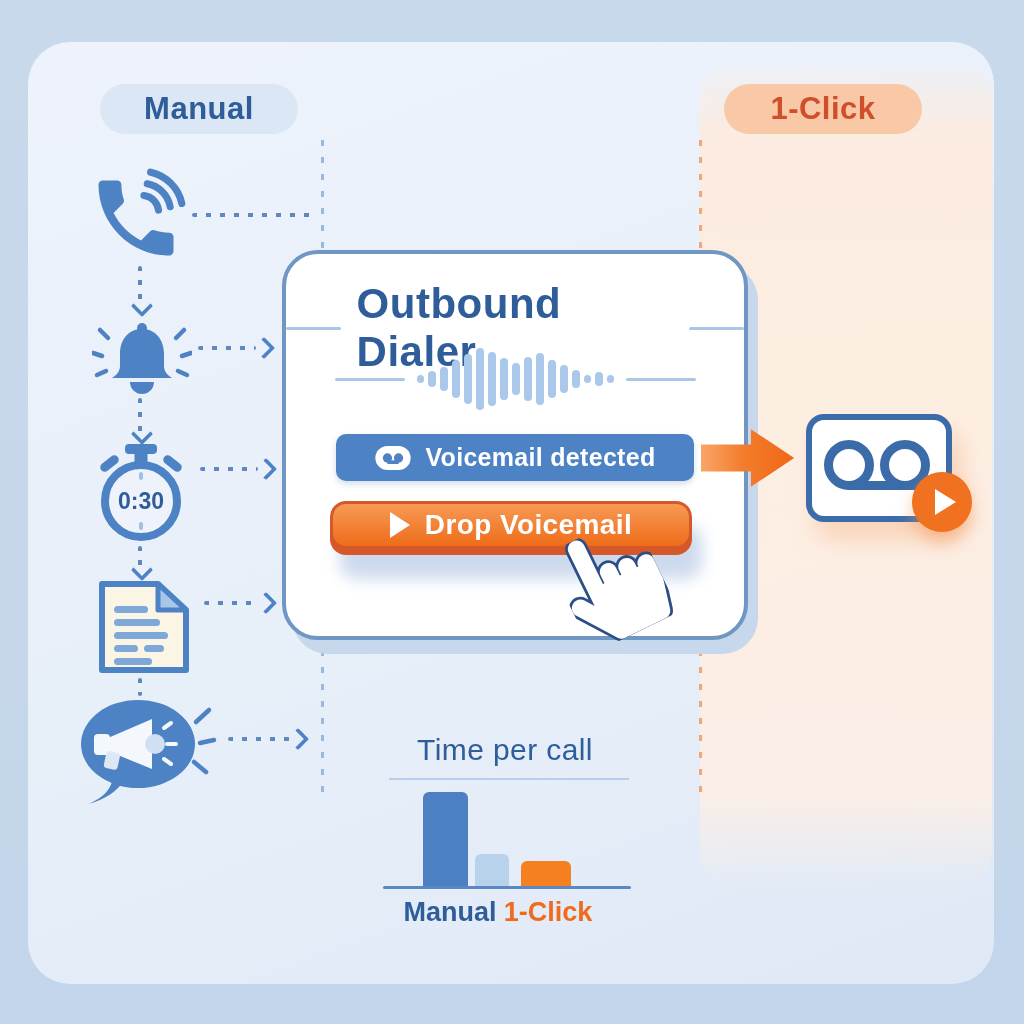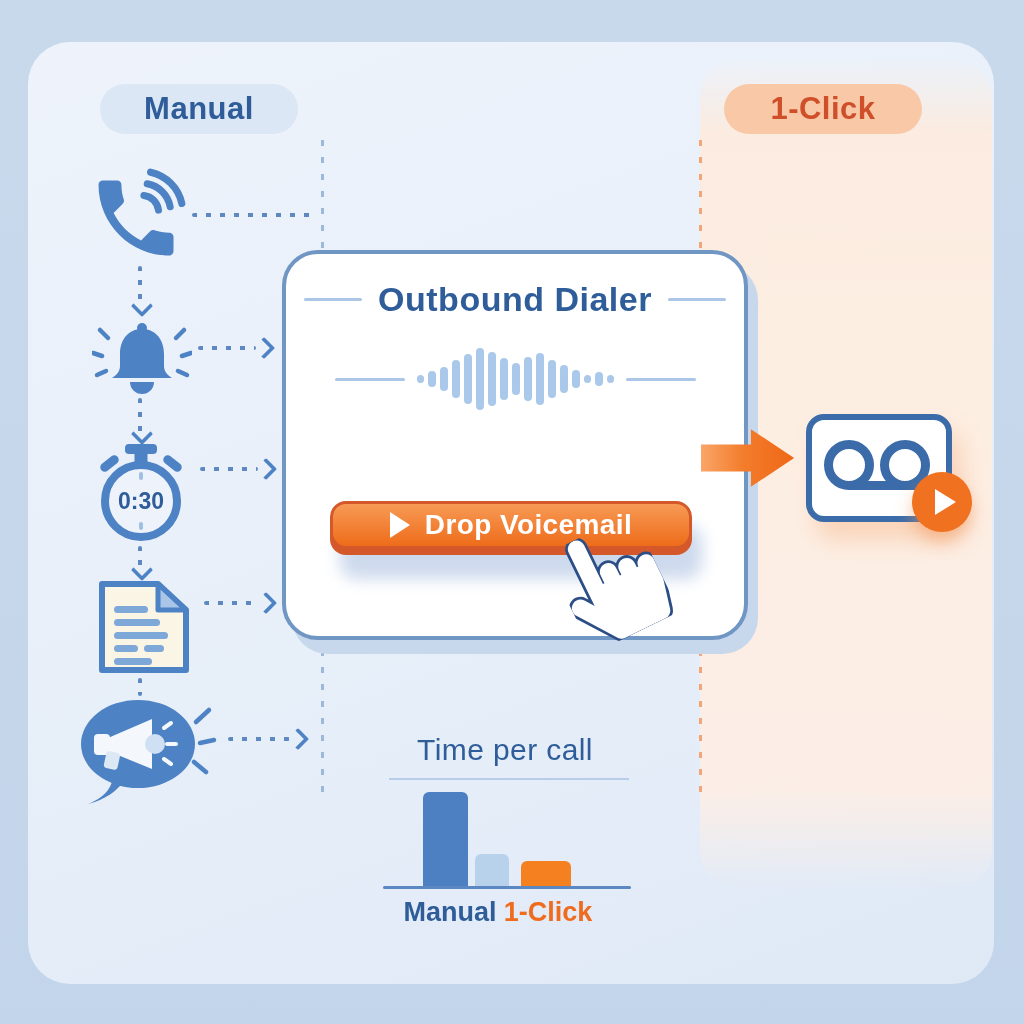--- a/index.html
+++ b/index.html
@@ -37,21 +37,21 @@
   .sw-ring{position:absolute;left:7px;top:17px;width:80px;height:80px;box-sizing:border-box;border:8px solid var(--accent-blue,#4d82c4);
     border-radius:50%;background:#eef3fb;display:flex;align-items:center;justify-content:center;}
   .sw-ring::before{content:"";position:absolute;top:3px;left:50%;transform:translateX(-50%);width:4px;height:8px;background:#9fc0e4;border-radius:2px;}
   .sw-ring::after{content:"";position:absolute;bottom:3px;left:50%;transform:translateX(-50%);width:4px;height:8px;background:#9fc0e4;border-radius:2px;}
   .sw-time{font-size:23px;font-weight:bold;color:var(--deep-blue,#2e5d9a);}
   
   .card{position:absolute;left:282px;top:250px;width:466px;height:390px;background:#fff;box-sizing:border-box;
     border:4px solid #7096c4;border-radius:36px;z-index:5;box-shadow:10px 14px 0 #c7d7ec;}
   .card-title-row{position:absolute;left:0;top:26px;width:100%;display:flex;align-items:center;justify-content:center;gap:16px;}
   .title-dash{width:58px;height:3px;background:#abc6e6;border-radius:2px;}
-  .card-title{font-size:34px;font-weight:bold;color:var(--deep-blue,#2e5d9a);letter-spacing:.5px;}
+  .card-title{font-size:42px;font-weight:bold;color:var(--deep-blue,#2e5d9a);letter-spacing:.5px;}
   .wave-row{position:absolute;left:0;top:82px;width:100%;height:86px;display:flex;align-items:center;justify-content:center;}
   .wave-line{width:70px;height:3px;background:#abc6e6;border-radius:2px;margin:0 12px;}
   .waveform{display:flex;align-items:center;gap:4px;}
   .wf-bar{width:8px;border-radius:5px;background:var(--light-blue,#a9c8ea);}
   .banner{position:absolute;left:50px;top:180px;width:358px;height:47px;background:var(--accent-blue,#4d82c4);border-radius:10px;
     display:flex;align-items:center;justify-content:center;gap:13px;box-shadow:0 3px 6px rgba(80,120,180,.25);}
   .banner-label{color:#fff;font-size:25px;font-weight:bold;letter-spacing:.3px;}
   .drop-btn{position:absolute;left:44px;top:247px;width:362px;box-sizing:border-box;background:#d4582a;border-radius:16px;
     padding:3px 3px 9px 3px;border:none;cursor:pointer;box-shadow:10px 24px 16px rgba(130,160,210,.4);}
   .drop-btn-inner{height:42px;border-radius:13px;background:linear-gradient(180deg,#f79a55,#ee6c1a);
@@ -200,20 +200,29 @@
           <div class="wf-bar" style="height: 52px;"></div>
           <div class="wf-bar" style="height: 38px;"></div>
           <div class="wf-bar" style="height: 28px;"></div>
           <div class="wf-bar" style="height: 18px;"></div>
           <div class="wf-bar" style="height: 8px; width: 7px;"></div>
           <div class="wf-bar" style="height: 14px;"></div>
           <div class="wf-bar" style="height: 8px; width: 7px;"></div>
         </div>
       <span class="wave-line"></span>
     </div>
+    <div class="banner">
+      <svg width="38" height="26" viewBox="0 0 40 28">
+        <rect x="1" y="1" width="38" height="26" rx="13" fill="#ffffff"></rect>
+        <circle cx="14" cy="14" r="5" fill="#4d82c4"></circle>
+          <circle cx="26" cy="14" r="5" fill="#4d82c4"></circle>
+        <rect x="14" y="16.5" width="12" height="4" fill="#4d82c4"></rect>
+      </svg>
+      <span class="banner-label">Voicemail detected</span>
+    </div>
     <button class="drop-btn">
       <span class="drop-btn-inner">
         <span class="play-tri"></span>
         <span class="drop-label">Drop Voicemail</span>
       </span>
     </button>
   </div>
 
   <div class="cursor">
     <svg width="96" height="110" viewBox="0 0 448 512">

